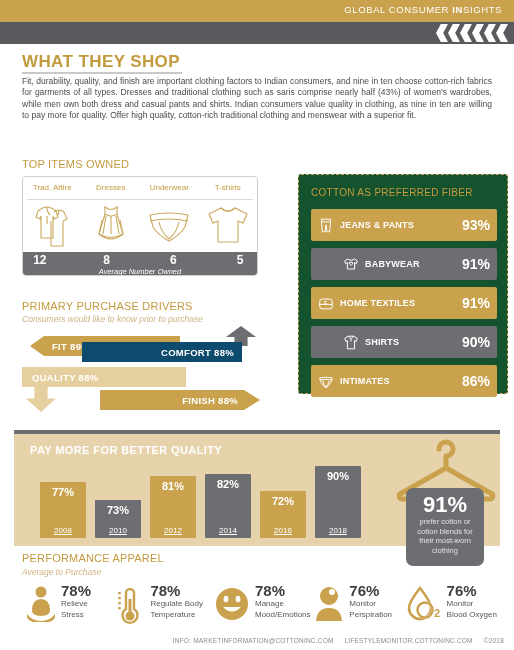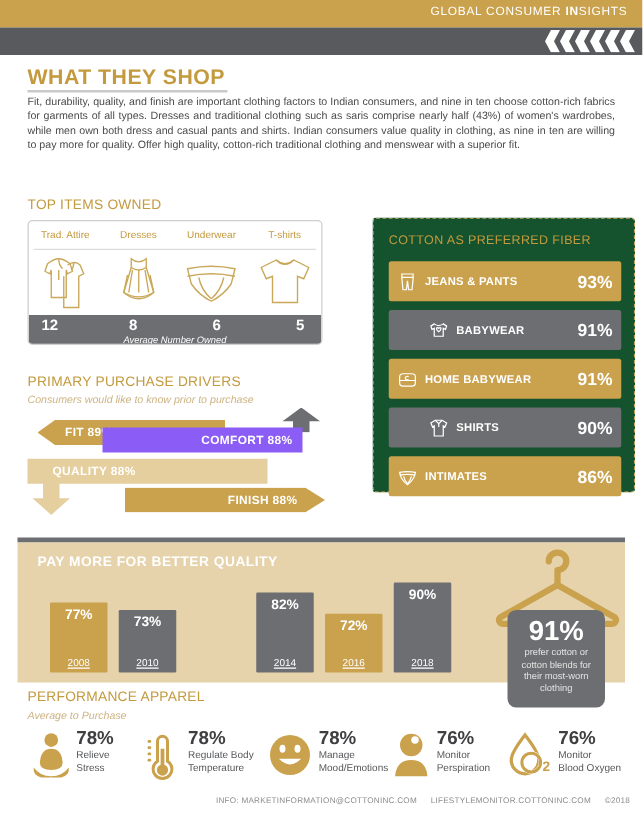--- a/index.html
+++ b/index.html
@@ -278,21 +278,21 @@
     </div>
 
     <div class="cf-bar gold">
       <svg class="cf-ico" viewBox="0 0 20 20">
         <g fill="none" stroke="#ffffff" stroke-width="1.1">
           <rect x="3" y="5" width="14" height="11" rx="3"></rect>
           <path d="M3 11 h14"></path>
           <path d="M11 7.5 q-3-.5 -3 1.5 q0 1.5 3 1.5"></path>
         </g>
       </svg>
-      <span class="cf-label">HOME BABYWEAR</span>
+      <span class="cf-label">HOME TEXTILES</span>
       <span class="cf-val">91%</span>
     </div>
 
     <div class="cf-bar gray">
       <svg class="cf-ico" viewBox="0 0 20 20">
         <g fill="none" stroke="#ffffff" stroke-width="1.1">
           <path d="M7 3 l-4 2.5 l1.5 3.5 l1.5-1 v9 h8 v-9 l1.5 1 l1.5-3.5 l-4-2.5 z"></path>
           <path d="M7 3 l3 3 l3-3"></path>
           <path d="M10 6 v3"></path>
         </g>
@@ -322,26 +322,26 @@
 <div id="drivers-wrap">
 
   <div class="drv" style="left:8px; top:6px; width:150px; background:#caa14c;
               clip-path:polygon(14px 0, 100% 0, 100% 100%, 14px 100%, 14px 100%, 0 50%);
               padding-left:22px;">
     <span class="drv-txt">FIT  89%</span>
   </div>
 
   <div style="position:absolute; left:204px; top:-4px; width:30px; height:20px; background:#6d6e71;
               clip-path:polygon(50% 0, 100% 55%, 72% 55%, 72% 100%, 28% 100%, 28% 55%, 0 55%);"></div>
-  <div class="drv" style="left:60px; top:12px; width:160px; background:#8b5cf6;
+  <div class="drv" style="left:60px; top:12px; width:160px; background:#0c4a6e;
               justify-content:flex-end; padding-right:8px;">
     <span class="drv-txt">COMFORT  88%</span>
   </div>
 
-  <div class="drv" style="left:0px; top:37px; width:192px; background:#e6cf9e; padding-left:20px;">
+  <div class="drv" style="left:0px; top:37px; width:164px; background:#e6cf9e; padding-left:10px;">
     <span class="drv-txt">QUALITY  88%</span>
   </div>
   <div style="position:absolute; left:4px; top:52px; width:30px; height:30px; background:#e6cf9e;
               clip-path:polygon(28% 0, 72% 0, 72% 55%, 100% 55%, 50% 100%, 0 55%, 28% 55%);"></div>
 
   <div class="drv" style="left:78px; top:60px; width:160px; background:#caa14c;
               clip-path:polygon(0 0, calc(100% - 16px) 0, 100% 50%, calc(100% - 16px) 100%, 0 100%);
               justify-content:flex-end; padding-right:22px;">
     <span class="drv-txt">FINISH  88%</span>
   </div>
@@ -349,23 +349,27 @@
 
 <div id="paymore-topline"></div>
 <div id="paymore-band">
   <div id="paymore-title">PAY MORE FOR BETTER QUALITY</div>
 
   <div class="pm-bars">
     <div class="pm-bar gold" style="left:0px;   height:56px;">
       <div class="pm-pct">77%</div>
       <div class="pm-yr">2008</div>
     </div>
-    <div class="pm-bar gray" style="left:55px;  height:50px;">
+    <div class="pm-bar gray" style="left:55px;  height:38px;">
       <div class="pm-pct">73%</div>
       <div class="pm-yr">2010</div>
+    </div>
+    <div class="pm-bar gold" style="left:110px; height:62px;">
+      <div class="pm-pct">81%</div>
+      <div class="pm-yr">2012</div>
     </div>
     <div class="pm-bar gray" style="left:165px; height:64px;">
       <div class="pm-pct">82%</div>
       <div class="pm-yr">2014</div>
     </div>
     <div class="pm-bar gold" style="left:220px; height:47px;">
       <div class="pm-pct">72%</div>
       <div class="pm-yr">2016</div>
     </div>
     <div class="pm-bar gray" style="left:275px; height:72px;">

